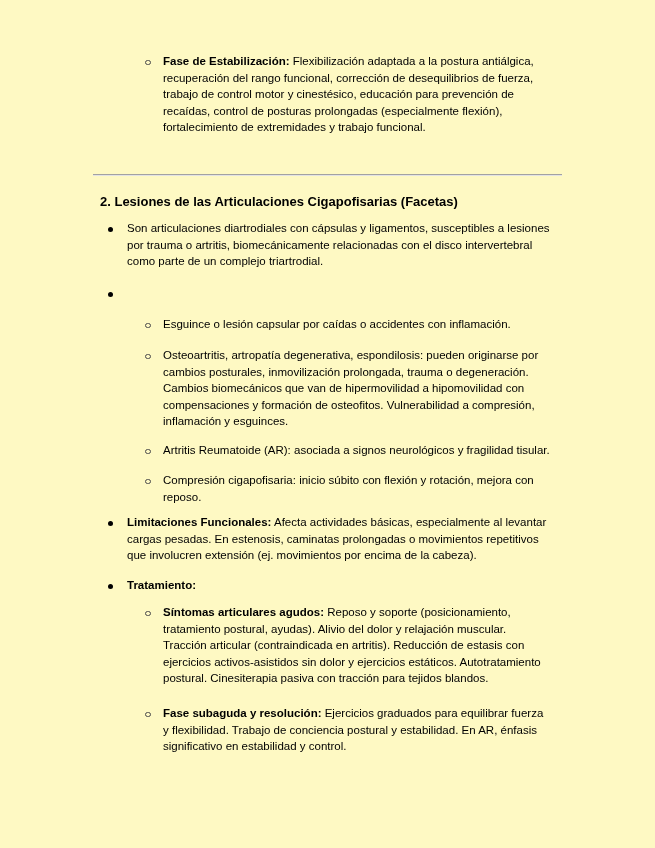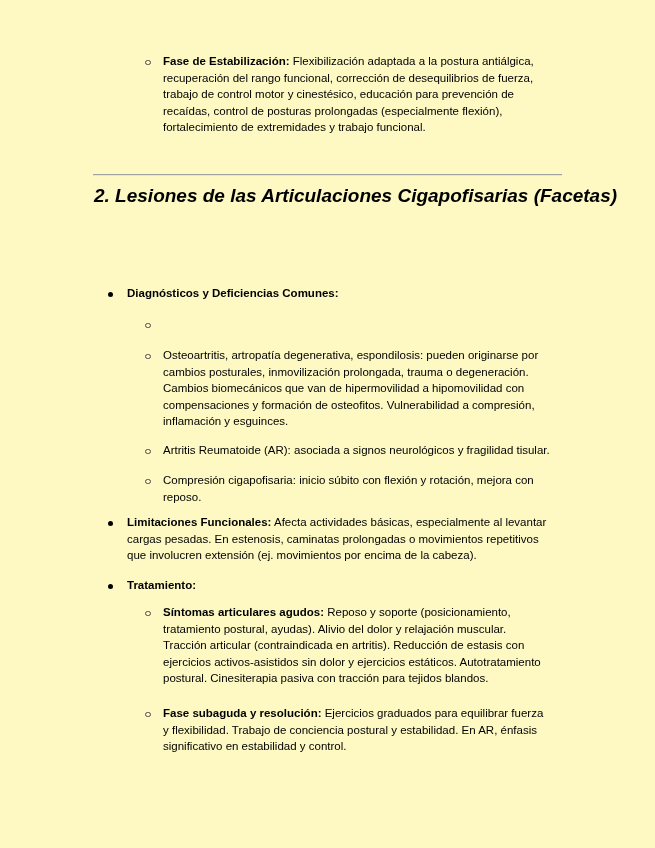--- a/index.html
+++ b/index.html
@@ -42,26 +42,25 @@
     top: 6.5px;
     width: 3.5px;
     height: 3.5px;
     border: 1px solid #4a4a4a;
     background: transparent;
   }
   .heading {
     position: absolute;
     left: 92px;
     top: 186px;
-    margin: 2px;
-    font-size: 19px;
+    margin: 8px;
+    font-size: 13px;
     font-weight: bold;
     line-height: 16.6px;
     white-space: nowrap;
-    font-style: italic;
   }
   .rule {
     position: absolute;
     left: 93px;
     top: 174px;
     width: 469px;
     height: 2px;
     background: #a2a2a2;
     border-bottom: 1px solid #e3e3e3;
     box-sizing: border-box;
@@ -76,24 +75,27 @@
   <div class="li l2" style="top:53px"><span class="marker hollow"></span><strong>Fase de Estabilización:</strong><span> Flexibilización adaptada a la postura antiálgica,
 recuperación del rango funcional, corrección de desequilibrios de fuerza,
 trabajo de control motor y cinestésico, educación para prevención de
 recaídas, control de posturas prolongadas (especialmente flexión),
 fortalecimiento de extremidades y trabajo funcional.</span></div>
 
   <div class="rule"></div>
 
   <h2 class="heading">2. Lesiones de las Articulaciones Cigapofisarias (Facetas)</h2>
 
+  <div class="li l1" style="top:220px"><span class="marker filled"></span><span>Son articulaciones diartrodiales con cápsulas y ligamentos, susceptibles a lesiones
+por trauma o artritis, biomecánicamente relacionadas con el disco intervertebral
+como parte de un complejo triartrodial.</span></div>
 
-  <div class="li l1" style="top:285px"><span class="marker filled"></span><strong>Diagnósticos y Deficiencias Comunes:</strong></div>
+  <div class="li l1" style="top:285px"><span class="marker filled"></span></div>
 
-  <div class="li l2" style="top:316px"><span class="marker hollow"></span></div>
+  <div class="li l2" style="top:316px"><span class="marker hollow"></span><span>Esguince o lesión capsular por caídas o accidentes con inflamación.</span></div>
 
   <div class="li l2" style="top:442px"><span class="marker hollow"></span><span>Artritis Reumatoide (AR): asociada a signos neurológicos y fragilidad tisular.</span></div>
 
   <div class="li l2" style="top:347px"><span class="marker hollow"></span><span>Osteoartritis, artropatía degenerativa, espondilosis: pueden originarse por
 cambios posturales, inmovilización prolongada, trauma o degeneración.
 Cambios biomecánicos que van de hipermovilidad a hipomovilidad con
 compensaciones y formación de osteofitos. Vulnerabilidad a compresión,
 inflamación y esguinces.</span></div>
 
   <div class="li l2" style="top:472px"><span class="marker hollow"></span><span>Compresión cigapofisaria: inicio súbito con flexión y rotación, mejora con

